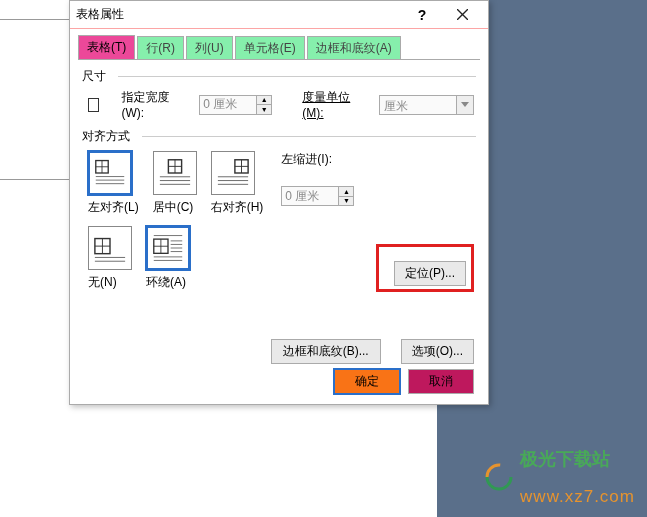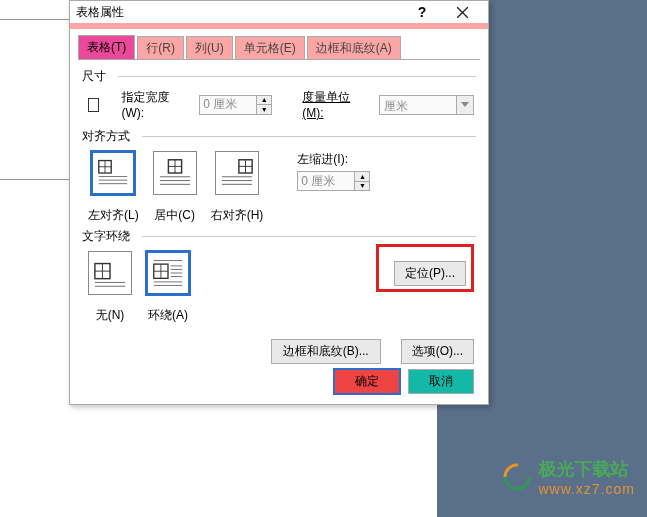--- a/index.html
+++ b/index.html
@@ -49,21 +49,21 @@
     background: #fff;
     border: 1px solid #aaa;
     box-shadow: 2px 2px 6px rgba(0,0,0,0.25);
     z-index: 10;
   }
   .titlebar {
     height: 28px;
     display: flex;
     align-items: center;
     padding: 8px 6px;
-    border-bottom: 6px solid #fca5a5;
+    border-bottom: 1px solid #fca5a5;
     background: #fff;
   }
   .titlebar .title { flex: 1; font-size: 12px; }
   .titlebar .tb-btn {
     width: 40px;
     height: 28px;
     display: flex;
     align-items: center;
     justify-content: center;
     font-size: 14px;
@@ -78,21 +78,21 @@
   }
   .tab {
     border: 1px solid #aaa;
     border-bottom: none;
     background: #fff;
     padding: 3px 8px;
     font-size: 12px;
     position: relative;
   }
   .tab.inactive {
-    background: #fca5a5;
+    background: #86efac;
     color: #444;
     top: 1px;
   }
   .tab.active {
     background: #ec4899;
     z-index: 2;
   }
   .tab-underline {
     margin: 0 8px;
     border-top: 1px solid #aaa;
@@ -174,43 +174,42 @@
   .group-label-line { flex: 1; border-top: 1px solid #ccc; }
   .align-row, .wrap-row {
     display: flex;
     align-items: flex-start;
     gap: 14px;
     padding: 6px 4px 4px 6px;
   }
   .option-block {
     display: flex;
     flex-direction: column;
-    align-items: center;
-    gap: 12px;
+    gap: 4px;
   }
   .option-icon {
     width: 44px;
     height: 44px;
     border: 1px solid #888;
     background: #fff;
     display: flex;
     align-items: center;
     justify-content: center;
     padding: 4px;
   }
   .option-icon.selected {
     border: 2px solid #2a6fc9;
     outline: 1px solid #2a6fc9;
   }
   .option-caption { font-size: 12px; }
   .indent-block {
     display: flex;
     flex-direction: column;
-    gap: 3px;
-    margin-left: 20px;
+    gap: 18px;
+    margin-left: 4px;
   }
   .indent-block .lbl { font-size: 12px; }
   .positioning-btn-wrap {
     position: absolute;
     right: 22px;
     top: 260px;
   }
   .std-button {
     background: #e9e9e9;
     border: 1px solid #aaa;
@@ -237,45 +236,45 @@
     gap: 20px;
   }
   .dialog-actions {
     position: absolute;
     right: 14px;
     bottom: 10px;
     display: flex;
     gap: 8px;
   }
   .ok-button {
-    background: #ef4444;
+    background: #f97316;
     border: 1px solid #2a6fc9;
     outline: 1px solid #2a6fc9;
     padding: 3px 20px;
     font-size: 12px;
   }
   .cancel-button {
-    background: #14b8a6;
+    background: #be185d;
     border: 1px solid #aaa;
     padding: 3px 20px;
     font-size: 12px;
   }
   
   .watermark {
     position: absolute;
     right: 12px;
-    bottom: 20px;
+    bottom: 10px;
     display: flex;
     align-items: center;
     gap: 6px;
     z-index: 60;
     opacity: 0.85;
   }
   .watermark .wm-text { color: #46b450; font-size: 18px; font-weight: bold; }
-  .watermark .wm-sub { color: #ff9a1e; font-size: 14px; display: block; letter-spacing: 1px; }
+  .watermark .wm-sub { color: #ff9a1e; font-size: 17px; display: block; letter-spacing: 1px; margin-top: 16px; }
 </style>
 </head>
 <body>
 
 <div class="blue-area"></div>
 <div class="white-doc">
   <div class="bg-table">
     <div class="cell1"></div>
     <div class="cell2"></div>
   </div>
@@ -382,24 +381,20 @@
         <span class="spinner">
           <input type="text" disabled="" value="0 厘米" style="">
           <span class="spin-btns">
             <span class="sp">▲</span>
             <span class="sp">▼</span>
           </span>
         </span>
       </div>
     </div>
 
-    <div class="group-label-row">
-      <span class="group-label-text">文字环绕</span>
-      <div class="group-label-line"></div>
-    </div>
     <div class="wrap-row">
       <div class="option-block">
         <div class="option-icon">
           <svg viewBox="0 0 36 36" width="34" height="34">
             <rect x="2" y="8" width="16" height="16" fill="none" stroke="#333" stroke-width="1.5"></rect>
             <line x1="2" y1="16" x2="18" y2="16" stroke="#333"></line>
               <line x1="10" y1="8" x2="10" y2="24" stroke="#333"></line>
             <line x1="2" y1="28" x2="34" y2="28" stroke="#666"></line>
               <line x1="2" y1="32" x2="34" y2="32" stroke="#666"></line>
           </svg>

